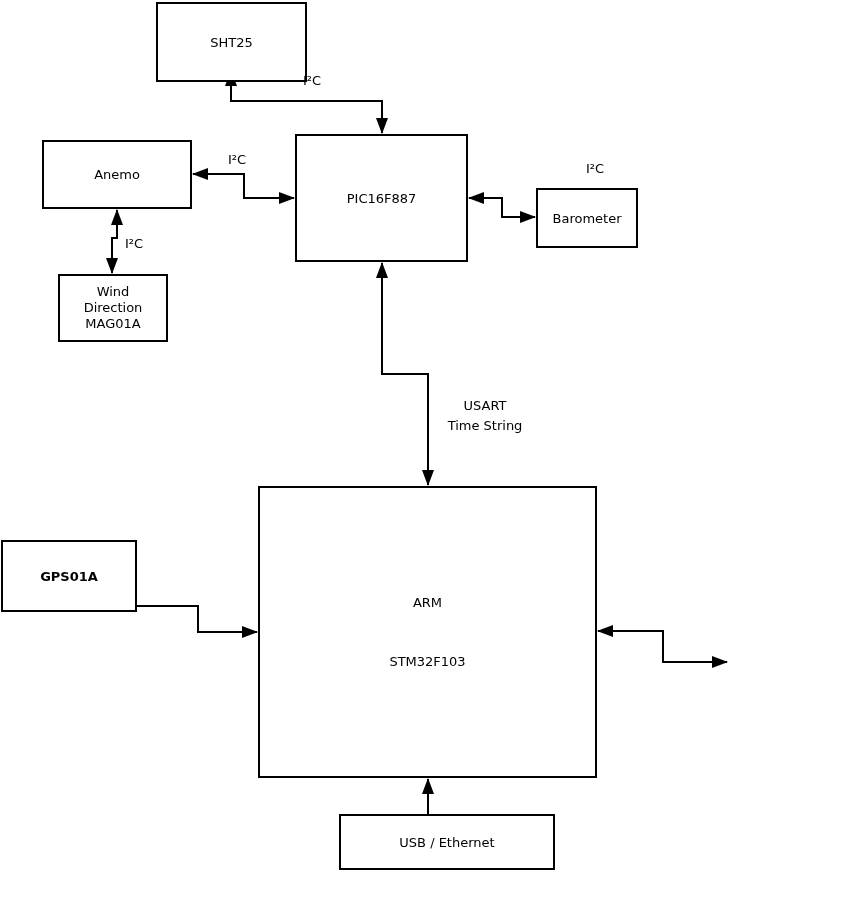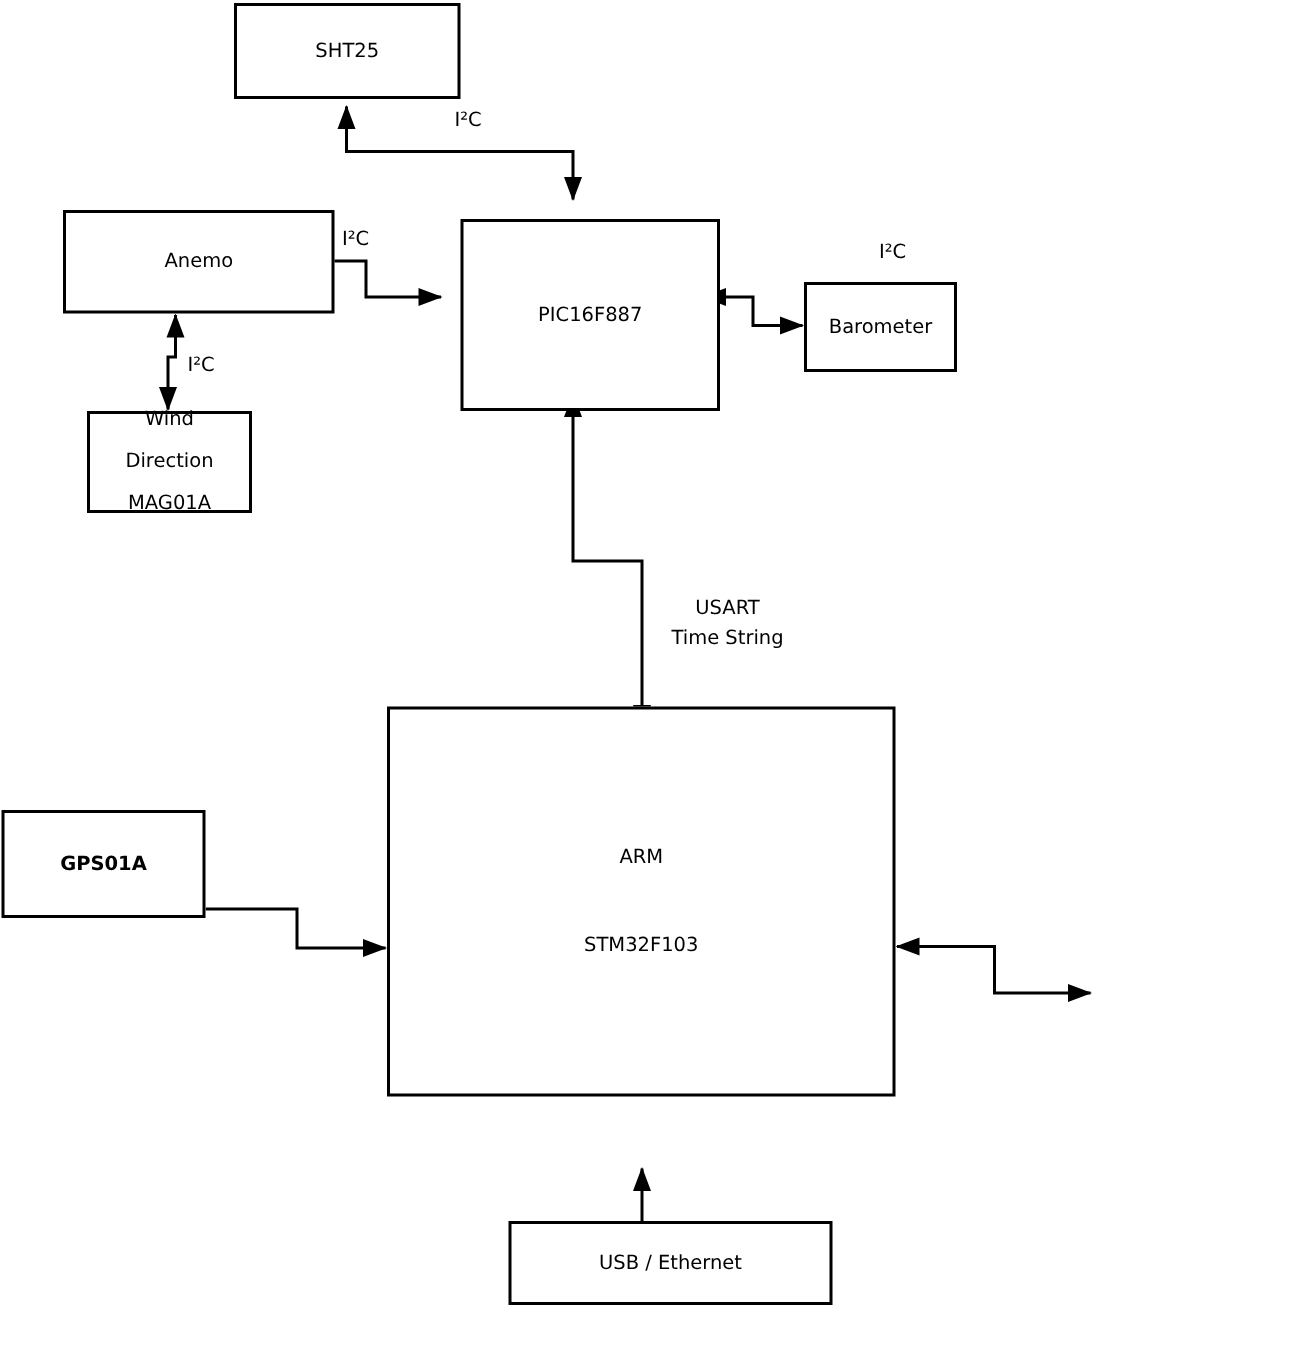--- a/index.html
+++ b/index.html
@@ -80,43 +80,43 @@
       <path class="head" d="M597 631 L613 625 L613 637 Z"></path>
       <path class="head" d="M728 662 L712 656 L712 668 Z"></path>
     </g>
     <g>
       <path class="wire" d="M428 779 V840"></path>
       <path class="head" d="M428 778 L422 794 L434 794 Z"></path>
       <path class="head" d="M428 841 L422 825 L434 825 Z"></path>
     </g>
   </svg>
 
-  <div class="box" style="left:156px; top:2px; width:151px; height:64px;">
+  <div class="box" style="left:156px; top:2px; width:151px; height:80px;">
     <span>SHT25</span>
   </div>
 
-  <div class="box" style="left:42px; top:140px; width:181px; height:69px;">
+  <div class="box" style="left:42px; top:140px; width:150px; height:69px;">
     <span>Anemo</span>
   </div>
 
-  <div class="box" style="left:58px; top:274px; width:110px; height:68px; line-height:16px;gap:12px;">
+  <div class="box" style="left:58px; top:274px; width:110px; height:68px; line-height:16px;">
     <span>Wind</span>
     <span>Direction</span>
     <span>MAG01A</span>
   </div>
 
-  <div class="box" style="left:295px; top:146px; width:173px; height:128px;margin-left:12px;">
+  <div class="box" style="left:295px; top:134px; width:173px; height:128px;">
     <span>PIC16F887</span>
   </div>
 
   <div class="box" style="left:536px; top:188px; width:102px; height:60px;">
     <span>Barometer</span>
   </div>
 
-  <div class="box" style="left:258px; top:471px; width:339px; height:260px; line-height:16px;gap:16px;">
+  <div class="box" style="left:258px; top:486px; width:339px; height:292px; line-height:16px;gap:16px;">
     <span>ARM</span>
     <span class="gap-line">STM32F103</span>
   </div>
 
   <div class="box" style="left:1px; top:540px; width:136px; height:72px;font-weight:bold;">
     <span>GPS01A</span>
   </div>
 
 
   <div class="box" style="left:339px; top:814px; width:216px; height:56px;">

